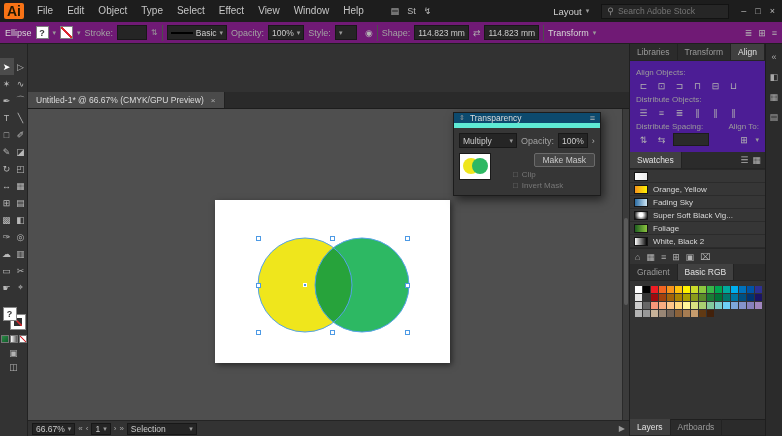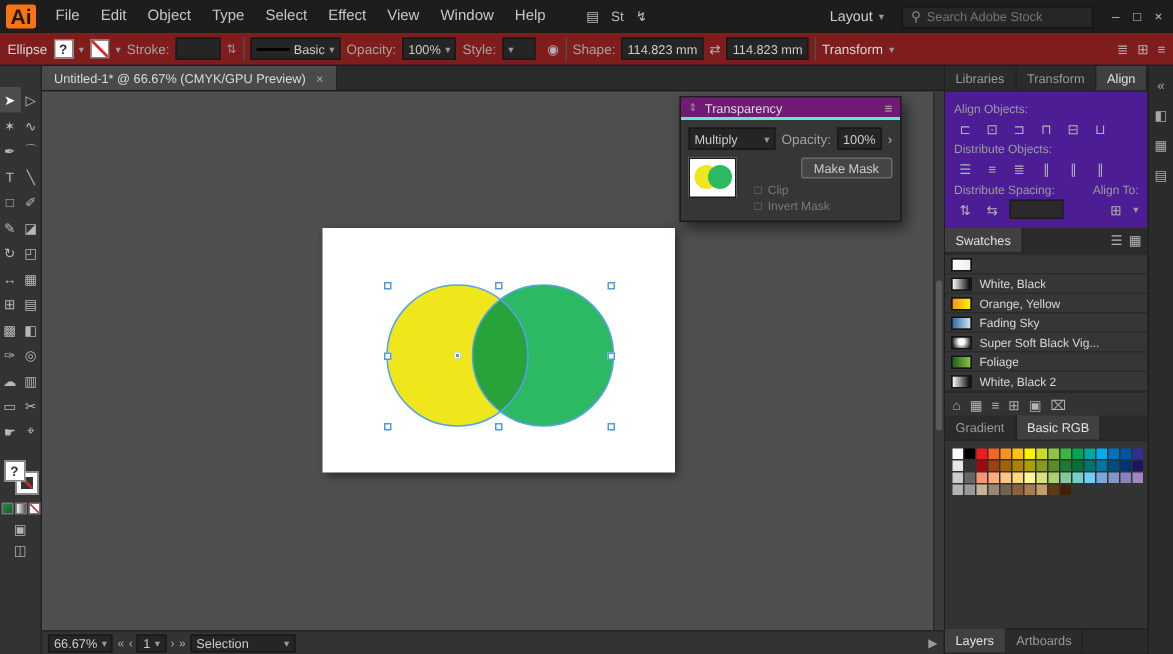--- a/index.html
+++ b/index.html
@@ -20,21 +20,21 @@
   .chev { font-size: 7px; color: #9a9a9a; }
   .search { display: inline-flex; align-items: center; gap: 4px; background: #262626; border: 1px solid #131313;
             height: 15px; padding: 0 5px; width: 128px; margin-right: 10px; }
   .search .s-ic { color: #8a8a8a; font-size: 9px; }
   .search input { background: transparent; border: none; outline: none; color: #8f8f8f; font-size: 8.5px; width: 100px;
                   font-family: "Liberation Sans", sans-serif; }
   .winctl { display: inline-flex; gap: 9px; margin-right: 3px; }
   .winctl span { color: #bdbdbd; font-size: 9px; }
 
   
-  .controlbar { height: 22px; background: #7f1d1d; border-bottom: 1px solid #1f1f1f; display: flex; align-items: center;
+  .controlbar { height: 22px; background: #701a75; border-bottom: 1px solid #1f1f1f; display: flex; align-items: center;
                 padding: 0 5px; gap: 4px; flex: none; }
   .cb-label { color: #a2a2a2; font-size: 9px; white-space: nowrap; }
   .cb-strong { color: #d6d6d6; font-size: 9px; white-space: nowrap; }
   .field { background: #252525; border: 1px solid #181818; height: 15px; display: inline-flex; align-items: center;
            gap: 3px; padding: 0 3px; color: #cccccc; font-size: 8.5px; white-space: nowrap; }
   .swbox { width: 13px; height: 13px; background: #ffffff; border: 1px solid #808080; position: relative;
            display: inline-flex; align-items: center; justify-content: center; color: #333; font-size: 9px; font-weight: bold; }
   .noneslash { background: linear-gradient(to top right, #ffffff 43%, #d9272e 45%, #d9272e 55%, #ffffff 57%); }
   .brushline { width: 22px; height: 2px; background: #000; display: inline-block; }
   .vsep { width: 1px; height: 16px; background: #4d4d4d; flex: none; }
@@ -59,43 +59,43 @@
   .proxy .strokep { position: absolute; right: 1px; bottom: 1px; width: 14px; height: 14px; border: 3px solid #fff; outline: 1px solid #888;
                     background: linear-gradient(to top right, transparent 40%, #d9272e 46%, #d9272e 54%, transparent 60%); }
   .trio { display: flex; gap: 1px; }
   .trio span { width: 8px; height: 8px; border: 1px solid #777; display: inline-block; }
   .trio .t-color { background: linear-gradient(135deg,#2d8a46,#0f5c2a); }
   .trio .t-grad  { background: linear-gradient(90deg,#ffffff,#555555); }
   .trio .t-none  { background: linear-gradient(to top right, #ffffff 40%, #d9272e 47%, #d9272e 53%, #ffffff 60%); }
   .tb-modes { display: flex; flex-direction: column; gap: 4px; align-items: center; }
 
   
-  .center { flex: 1; min-width: 0; display: flex; flex-direction: column; }
+  .center { flex: 1; min-width: 0; display: flex; flex-direction: column; margin-top: 48px; }
   .tabbar { height: 17px; background: #2a2a2a; border-bottom: 1px solid #1d1d1d; display: flex; align-items: flex-end; flex: none; }
   .doc-tab { background: #4a4a4a; color: #dcdcdc; height: 16px; display: inline-flex; align-items: center; gap: 7px;
              padding: 0 8px; font-size: 8.5px; border-right: 1px solid #222; }
   .tclose { color: #b0b0b0; font-size: 8px; }
 
   .canvas { flex: 1; background: #4f4f4f; position: relative; overflow: hidden; }
   .artboard { position: absolute; left: 187px; top: 91px; width: 235px; height: 163px; background: #ffffff;
               box-shadow: 2px 2px 6px rgba(0,0,0,0.5); }
   .handle { position: absolute; width: 5px; height: 5px; background: #ffffff; border: 1px solid #4d9ae5; z-index: 3; }
   .ctrdot { position: absolute; width: 4px; height: 4px; background: #4d9ae5; border: 1px solid #ffffff; z-index: 3; }
   .vscroll { position: absolute; right: 0; top: 0; bottom: 0; width: 7px; background: #3b3b3b; border-left: 1px solid #2b2b2b; }
   .vscroll .thumb { position: absolute; left: 1px; right: 1px; top: 35%; height: 28%; background: #5a5a5a; border-radius: 2px; }
 
   
   .tpanel { position: absolute; left: 425px; top: 3px; width: 148px; background: #363636; border: 1px solid #1c1c1c;
             box-shadow: 3px 4px 9px rgba(0,0,0,0.55); z-index: 5; }
-  .tp-head { height: 15px; background: #701a75; border-bottom: 2px solid #5eead4; display: flex; align-items: center;
+  .tp-head { height: 15px; background: #0c4a6e; border-bottom: 5px solid #5eead4; display: flex; align-items: center;
              gap: 5px; padding: 0 5px; justify-content: center; }
   .tp-title { color: #dddddd; font-size: 8.5px; }
   .tp-body { padding: 5px; }
   .tp-row1 { display: flex; align-items: center; gap: 4px; }
-  .tp-row2 { display: flex; gap: 6px; margin-top: 5px; }
+  .tp-row2 { display: flex; gap: 16px; margin-top: 5px; }
   .thumbwrap { width: 32px; height: 27px; background: #ffffff; border: 1px solid #191919; flex: none; }
   .tp-right { flex: 1; display: flex; flex-direction: column; align-items: flex-end; gap: 3px; }
   .btn { background: #454545; border: 1px solid #6a6a6a; color: #cccccc; font-size: 8.5px; padding: 1px 8px; border-radius: 2px; }
   .chkrow { width: 100%; display: flex; flex-direction: column; gap: 2px; align-items: flex-start; padding-left: 6px; }
   .chk { color: #787878; font-size: 8px; display: flex; gap: 4px; align-items: center; }
 
   .statusbar { height: 16px; background: #333333; border-top: 1px solid #242424; display: flex; align-items: center;
                gap: 3px; padding: 0 4px; flex: none; }
   .statusbar .field { height: 12px; }
   .nav { display: flex; gap: 3px; }
@@ -422,24 +422,20 @@
         <span class="ptab-icons">
             <span class="icbtn">☰</span>
             <span class="icbtn">▦</span>
           </span>
       </div>
 
       <div class="swlist">
         <div class="sw-row">
           <span class="sw-thumb" style="background: linear-gradient(90deg, rgb(255, 255, 255), rgb(237, 237, 237));"></span>
           <span class="sw-label"></span>
-        </div>
-        <div class="sw-row">
-          <span class="sw-thumb" style="background: linear-gradient(90deg, rgb(255, 255, 255), rgb(0, 0, 0));"></span>
-          <span class="sw-label">White, Black</span>
         </div>
         <div class="sw-row">
           <span class="sw-thumb" style="background: linear-gradient(90deg, rgb(247, 148, 29), rgb(255, 242, 0));"></span>
           <span class="sw-label">Orange, Yellow</span>
         </div>
         <div class="sw-row">
           <span class="sw-thumb" style="background: linear-gradient(90deg, rgb(43, 108, 163), rgb(207, 231, 245));"></span>
           <span class="sw-label">Fading Sky</span>
         </div>
         <div class="sw-row">

